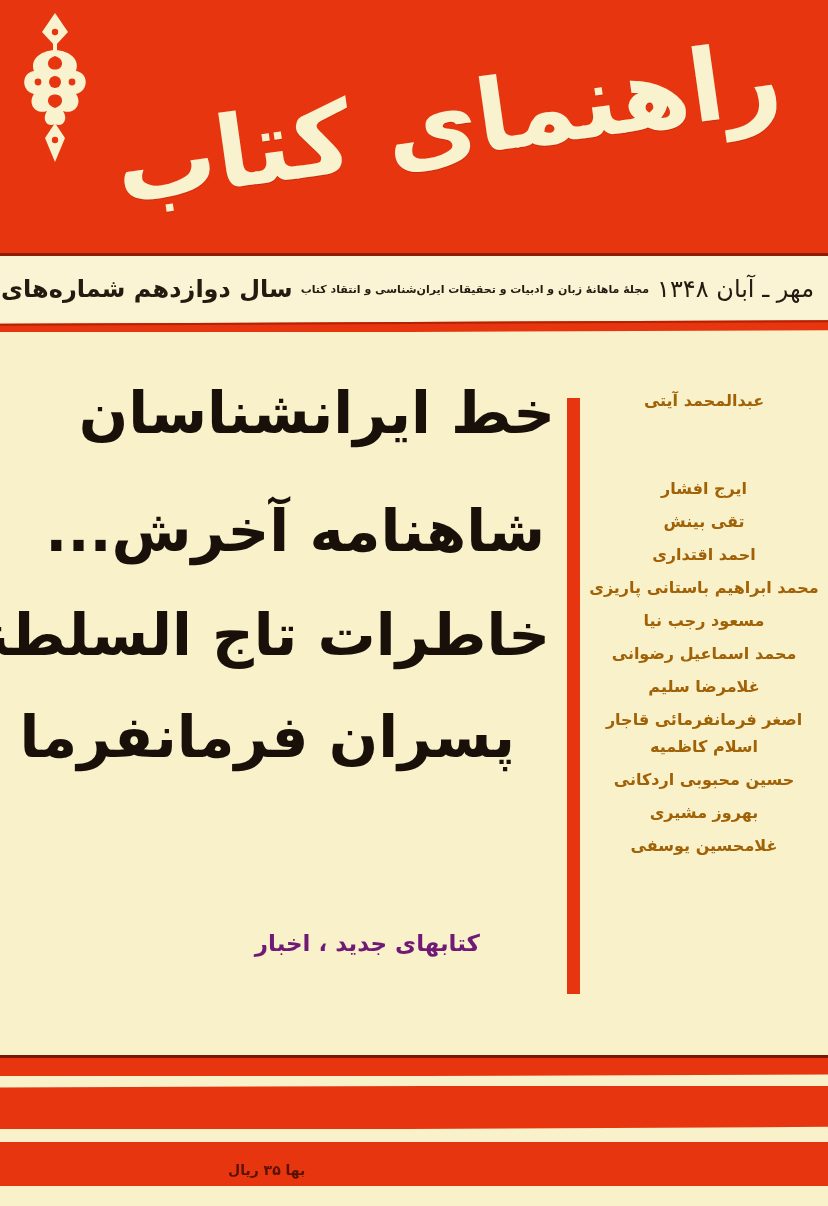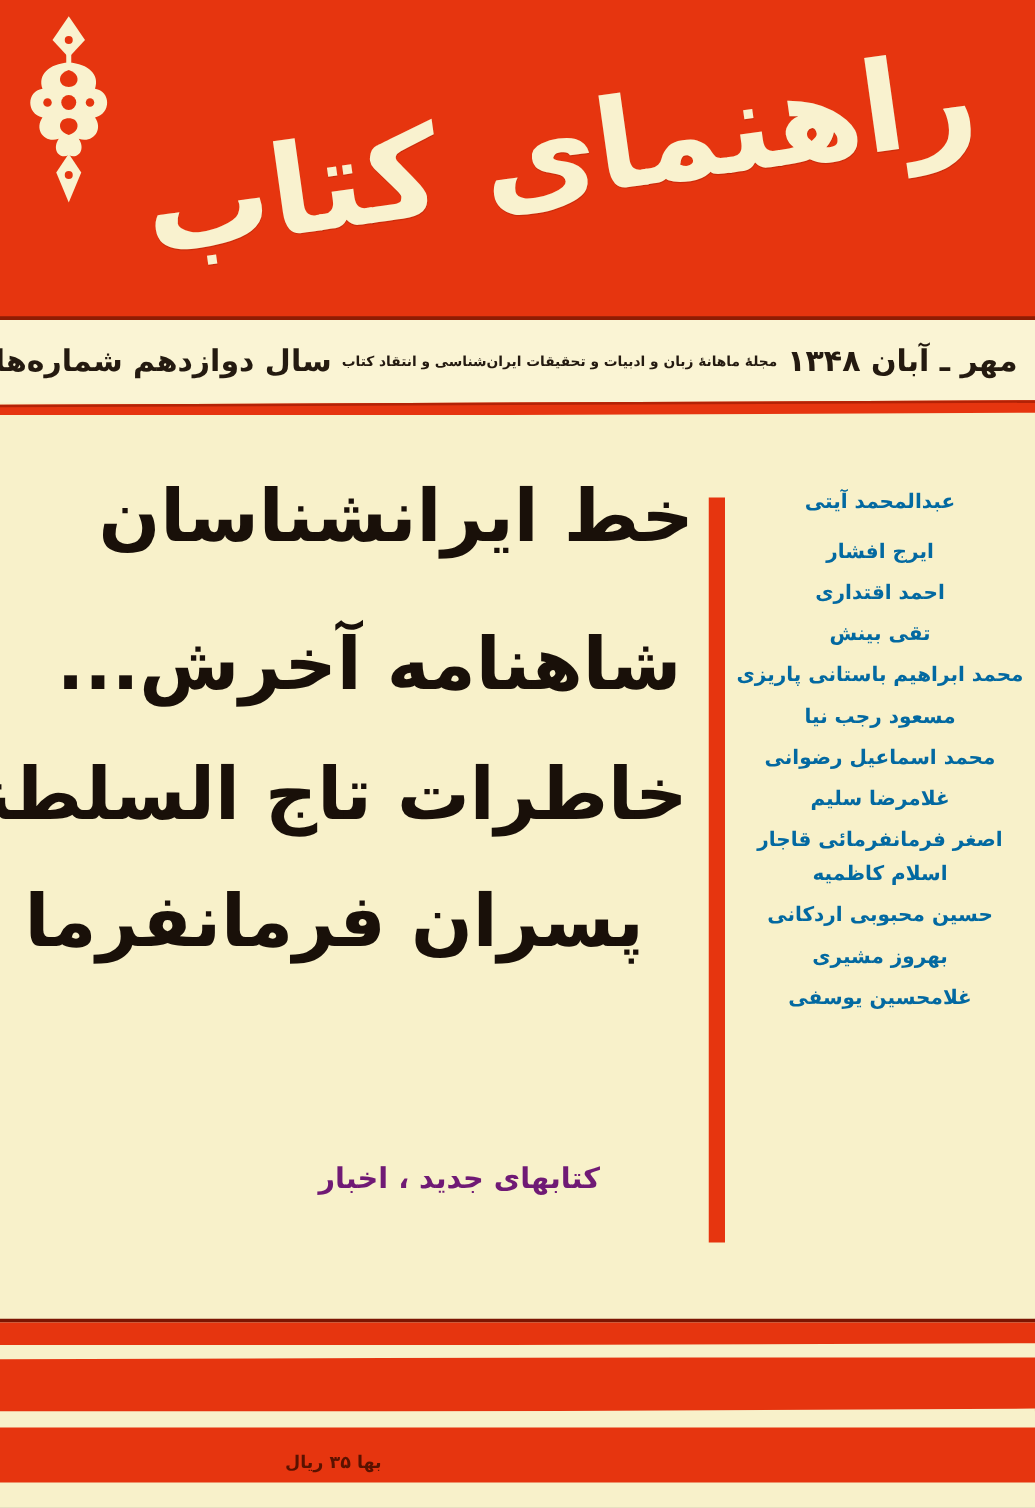--- a/index.html
+++ b/index.html
@@ -47,21 +47,21 @@
   .info-band {
     height: 66px;
     background: #faf4d4;
     direction: rtl;
     display: flex;
     align-items: center;
     justify-content: space-between;
     padding: 0 14px;
     color: #241a10;
   }
-  .issue-date { font-size: 24px; font-weight: bold; white-space: nowrap; }
+  .issue-date { font-size: 24px; font-weight: normal; white-space: nowrap; }
   .subtitle   { font-size: 11px; font-weight: bold; white-space: nowrap; padding: 0 8px; }
   .volume     { font-size: 24px; font-weight: bold; white-space: nowrap; }
 
   .red-rule {
     height: 10px;
     background: #e6350f;
     border-top: 2px solid #b32206;
     transform: rotate(-0.25deg);
   }
 
@@ -119,25 +119,25 @@
     font-size: 21px;
     font-weight: bold;
     color: #3d332a;
     letter-spacing: 1px;
   }
   .author {
     margin-top: 11px;
     line-height: 22px;
     font-size: 16px;
     font-weight: bold;
-    color: #0369a1;
+    color: #a16207;
     white-space: nowrap;
   }
   .author.gap-first { margin-top: 58px; }
-  .author.gap-lg    { margin-top: 18px; }
+  .author.gap-lg    { margin-top: 66px; }
   .author.gap-sm    { margin-top: 5px; }
 
   
   .footer { position: relative; }
   .stripe { width: 100%; }
   .s-line   { height: 3px;  background: #7c1502; }
   .s-red1   { height: 18px; background: #e6350f; }
   .s-cream1 { height: 10px; background: #f8f1ca; transform: rotate(-0.2deg); }
   .s-red2   { height: 43px; background: #e6350f; }
   .s-cream2 { height: 13px; background: #f8f1ca; transform: rotate(-0.3deg); }
@@ -202,22 +202,22 @@
     <div class="headline hl2">شاهنامه آخرش...</div>
     <div class="headline hl3">خاطرات تاج السلطنه</div>
     <div class="headline hl4">پسران فرمانفرما</div>
     <div class="contents-line">کتابهای جدید ، اخبار</div>
 
     <div class="divider-bar"></div>
 
     <aside class="authors">
       <div class="author gap-first">عبدالمحمد آیتی</div>
       <div class="author gap-lg">ایرج افشار</div>
+      <div class="author">تقی بینش</div>
       <div class="author">احمد اقتداری</div>
-      <div class="author">تقی بینش</div>
       <div class="author">محمد ابراهیم باستانی پاریزی</div>
       <div class="author">مسعود رجب نیا</div>
       <div class="author">محمد اسماعیل رضوانی</div>
       <div class="author">غلامرضا سلیم</div>
       <div class="author">اصغر فرمانفرمائی قاجار</div>
       <div class="author gap-sm">اسلام کاظمیه</div>
       <div class="author">حسین محبوبی اردکانی</div>
       <div class="author">بهروز مشیری</div>
       <div class="author">غلامحسین یوسفی</div>
     </aside>

